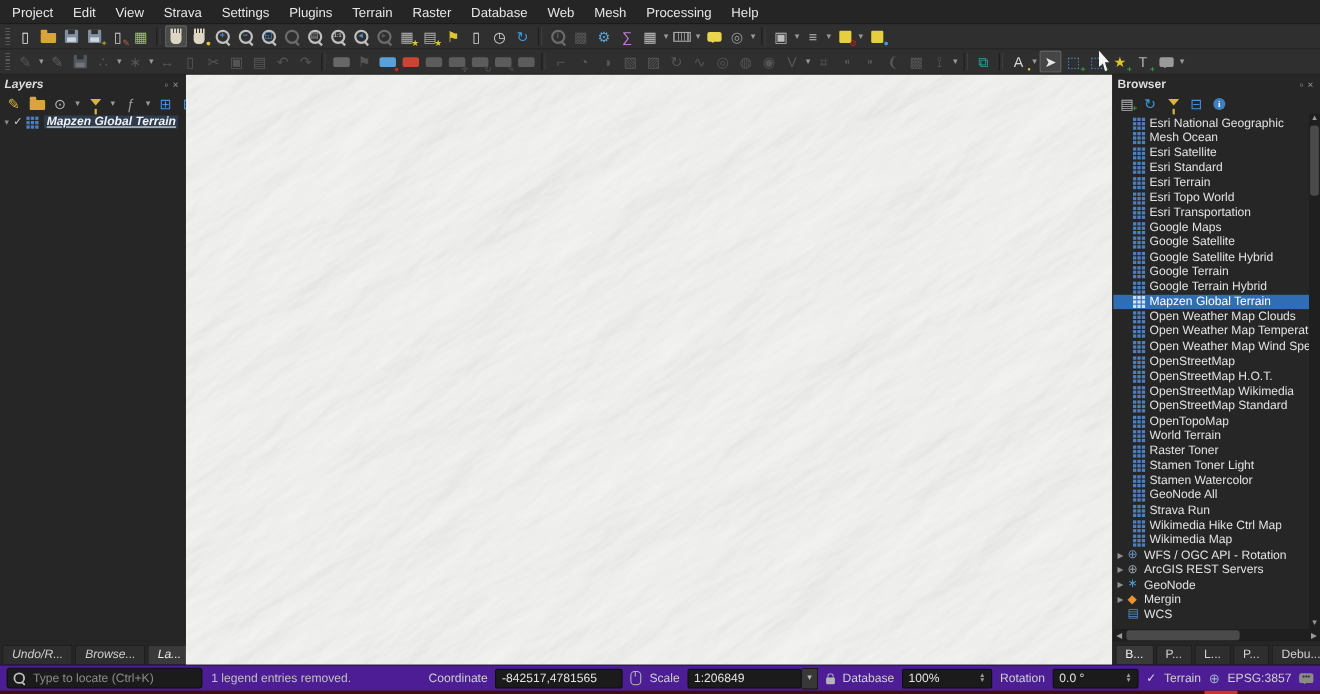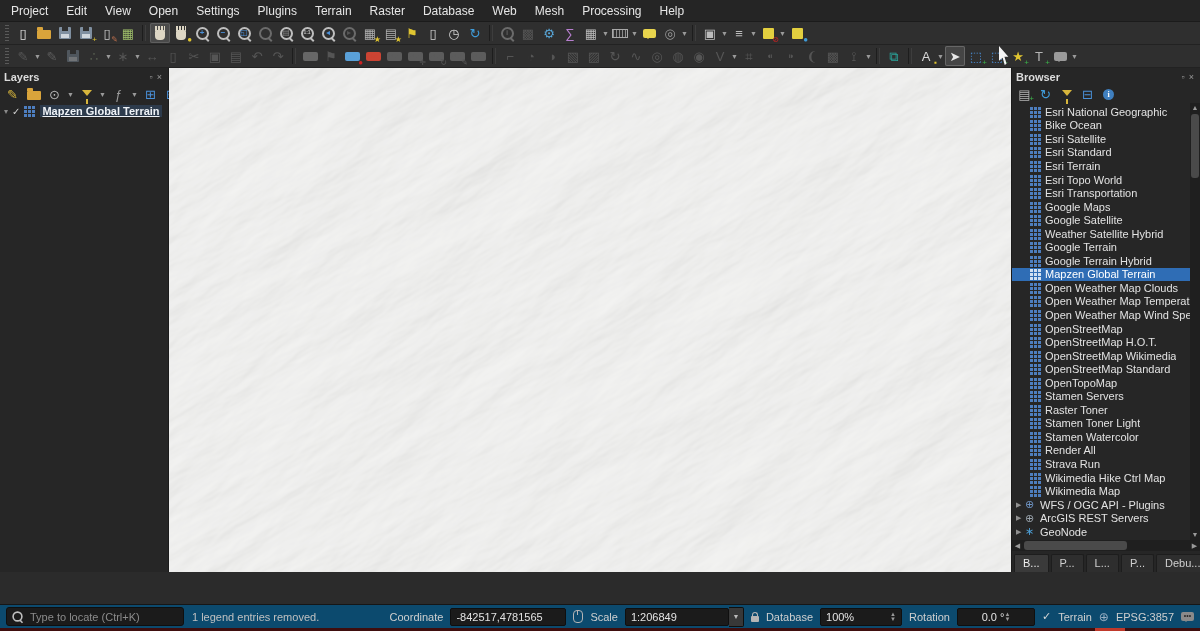--- a/index.html
+++ b/index.html
@@ -66,21 +66,21 @@
   .mouse{width:8px;height:11px;border:1px solid #b5b5b5;border-radius:4px;position:relative;}
   .mouse::before{content:"";position:absolute;top:0;left:3px;width:1px;height:4px;background:#b5b5b5;}
   .infoc{width:11px;height:11px;border-radius:50%;background:#3f7fbf;color:#fff;
     font-size:8px;font-weight:bold;line-height:11px;text-align:center;font-family:"Liberation Serif",serif;}
   .redsq{width:11px;height:11px;background:#c0392b;border-radius:1px;color:#fff;
     font-size:9px;line-height:10px;text-align:center;font-weight:bold;}
 
   
   .main{flex:1 1 auto;display:flex;min-height:0;}
   .dock{background:#262626;display:flex;flex-direction:column;min-height:0;}
-  .dock.left{width:168px;border-right:1px solid #1b1b1b;}
+  .dock.left{width:168px;border-right:1px solid #1b1b1b;font-style:italic;}
   .dock.right{width:188px;border-left:1px solid #1b1b1b;}
   .ptitle{height:17px;display:flex;align-items:center;padding:0 4px;flex:0 0 auto;}
   .ptitle .t{font-size:11px;font-weight:bold;color:#dcdcdc;flex:1;}
   .ptitle .wbtn{font-size:9px;color:#9a9a9a;padding:0 2px;}
   .ptoolbar{height:18px;display:flex;align-items:center;gap:4px;padding:0 4px;flex:0 0 auto;}
   .ptoolbar .tbtn{width:17px;height:16px;}
 
   .layerrow{display:flex;align-items:center;gap:4px;padding:2px 2px 2px 4px;font-size:11px;}
   .layerrow .ar{color:#8a8a8a;font-size:8px;}
   .layerrow .chk{color:#d0d0d0;font-size:10px;}
@@ -111,22 +111,22 @@
   .vscroll{position:absolute;right:0;top:0;bottom:0;width:10px;background:#1f1f1f;
     display:flex;flex-direction:column;align-items:center;}
   .vscroll .sarrow{font-size:7px;color:#9a9a9a;height:10px;line-height:10px;}
   .vscroll .thumb{width:8px;height:64px;background:#4a4a4a;border-radius:3px;margin-top:1px;}
   .hscroll{height:11px;background:#1f1f1f;display:flex;align-items:center;flex:0 0 auto;}
   .hscroll .sarrow{font-size:7px;color:#9a9a9a;width:11px;text-align:center;}
   .hscroll .track{flex:1;height:9px;position:relative;}
   .hscroll .thumb{position:absolute;left:1px;top:0;height:9px;width:62%;background:#4a4a4a;border-radius:3px;}
 
   
-  .statusbar{height:23px;background:#0c4a6e;border-top:1px solid #161616;display:flex;
-    align-items:center;padding:0 6px;gap:8px;flex:0 0 auto;font-size:11px;color:#cfcfcf;margin-top:32px;}
+  .statusbar{height:23px;background:#4c1d95;border-top:1px solid #161616;display:flex;
+    align-items:center;padding:0 6px;gap:8px;flex:0 0 auto;font-size:11px;color:#cfcfcf;}
   .locate{width:168px;height:17px;background:#1b1b1b;border:1px solid #0f0f0f;border-radius:3px;
     display:flex;align-items:center;gap:4px;padding:0 4px;flex:0 0 auto;}
   .locate input{background:none;border:none;outline:none;color:#bdbdbd;font-size:11px;width:130px;
     font-family:"Liberation Sans",sans-serif;}
   .locate input::placeholder{color:#8b8b8b;}
   .statmsg{color:#c0c0c0;flex:0 0 auto;}
   .sright{margin-left:auto;display:flex;align-items:center;gap:7px;}
   .sfield{background:#1b1b1b;border:1px solid #0f0f0f;border-radius:2px;height:16px;
     display:flex;align-items:center;padding:0 5px;color:#e4e4e4;}
   .spin{display:flex;flex-direction:column;font-size:6px;line-height:5px;color:#9a9a9a;}
@@ -144,21 +144,21 @@
 </style>
 </head>
 <body>
 
 <div class="app">
 
   <div class="menubar" id="menubar">
       <span class="mi">Project</span>
       <span class="mi">Edit</span>
       <span class="mi">View</span>
-      <span class="mi">Open</span>
+      <span class="mi">Strava</span>
       <span class="mi">Settings</span>
       <span class="mi">Plugins</span>
       <span class="mi">Terrain</span>
       <span class="mi">Raster</span>
       <span class="mi">Database</span>
       <span class="mi">Web</span>
       <span class="mi">Mesh</span>
       <span class="mi">Processing</span>
       <span class="mi">Help</span>
     </div>
@@ -499,20 +499,25 @@
             <span class="redsq">−</span>
           </span>
         </div>
       <div class="layerrow">
         <span class="ar">▾</span>
         <span class="chk">✓</span>
         <span class="g9" style="color:#4d7ebf"></span>
         <span class="lname">Mapzen Global Terrain</span>
       </div>
       <div style="flex:1"></div>
+      <div class="dtabs" id="tabsLeft">
+          <span class="dtab">Undo/R...</span>
+          <span class="dtab">Browse...</span>
+          <span class="dtab active">La...</span>
+        </div>
     </div>
 
     <div class="canvas">
       <svg width="100%" height="100%" viewBox="0 0 843 540" preserveAspectRatio="none">
         <defs>
           <filter id="hill" x="-20%" y="-20%" width="140%" height="140%">
             <feTurbulence type="fractalNoise" baseFrequency="0.006 0.018" numOctaves="5" seed="11" result="n"></feTurbulence>
             <feDiffuseLighting in="n" lighting-color="#ffffff" surfaceScale="5" diffuseConstant="1">
               <feDistantLight azimuth="250" elevation="58"></feDistantLight>
             </feDiffuseLighting>
@@ -560,21 +565,21 @@
             <span class="bicon">
               <span class="g9" style="color: rgb(77, 126, 191);"></span>
             </span>
             <span class="lbl">Esri National Geographic</span>
           </div>
           <div class="brow" title="Esri Ocean">
             <span class="ind"></span>
             <span class="bicon">
               <span class="g9" style="color: rgb(77, 126, 191);"></span>
             </span>
-            <span class="lbl">Bike Ocean</span>
+            <span class="lbl">Mesh Ocean</span>
           </div>
           <div class="brow" title="Esri Satellite">
             <span class="ind"></span>
             <span class="bicon">
               <span class="g9" style="color: rgb(77, 126, 191);"></span>
             </span>
             <span class="lbl">Esri Satellite</span>
           </div>
           <div class="brow" title="Esri Standard">
             <span class="ind"></span>
@@ -616,21 +621,21 @@
             <span class="bicon">
               <span class="g9" style="color: rgb(77, 126, 191);"></span>
             </span>
             <span class="lbl">Google Satellite</span>
           </div>
           <div class="brow" title="Google Satellite Hybrid">
             <span class="ind"></span>
             <span class="bicon">
               <span class="g9" style="color: rgb(77, 126, 191);"></span>
             </span>
-            <span class="lbl">Weather Satellite Hybrid</span>
+            <span class="lbl">Google Satellite Hybrid</span>
           </div>
           <div class="brow" title="Google Terrain">
             <span class="ind"></span>
             <span class="bicon">
               <span class="g9" style="color: rgb(77, 126, 191);"></span>
             </span>
             <span class="lbl">Google Terrain</span>
           </div>
           <div class="brow" title="Google Terrain Hybrid">
             <span class="ind"></span>
@@ -700,21 +705,21 @@
             <span class="bicon">
               <span class="g9" style="color: rgb(77, 126, 191);"></span>
             </span>
             <span class="lbl">OpenTopoMap</span>
           </div>
           <div class="brow" title="Stamen Terrain">
             <span class="ind"></span>
             <span class="bicon">
               <span class="g9" style="color: rgb(77, 126, 191);"></span>
             </span>
-            <span class="lbl">Stamen Servers</span>
+            <span class="lbl">World Terrain</span>
           </div>
           <div class="brow" title="Stamen Toner">
             <span class="ind"></span>
             <span class="bicon">
               <span class="g9" style="color: rgb(77, 126, 191);"></span>
             </span>
             <span class="lbl">Raster Toner</span>
           </div>
           <div class="brow" title="Stamen Toner Light">
             <span class="ind"></span>
@@ -728,21 +733,21 @@
             <span class="bicon">
               <span class="g9" style="color: rgb(77, 126, 191);"></span>
             </span>
             <span class="lbl">Stamen Watercolor</span>
           </div>
           <div class="brow" title="Strava All">
             <span class="ind"></span>
             <span class="bicon">
               <span class="g9" style="color: rgb(77, 126, 191);"></span>
             </span>
-            <span class="lbl">Render All</span>
+            <span class="lbl">GeoNode All</span>
           </div>
           <div class="brow" title="Strava Run">
             <span class="ind"></span>
             <span class="bicon">
               <span class="g9" style="color: rgb(77, 126, 191);"></span>
             </span>
             <span class="lbl">Strava Run</span>
           </div>
           <div class="brow" title="Wikimedia Hike Bike Map">
             <span class="ind"></span>
@@ -756,21 +761,21 @@
             <span class="bicon">
               <span class="g9" style="color: rgb(77, 126, 191);"></span>
             </span>
             <span class="lbl">Wikimedia Map</span>
           </div>
           <div class="brow" title="WFS / OGC API - Features">
             <span class="ar">▶</span>
             <span class="bicon">
               <span class="tg" style="color: rgb(111, 148, 196);">⊕</span>
             </span>
-            <span class="lbl">WFS / OGC API - Plugins</span>
+            <span class="lbl">WFS / OGC API - Rotation</span>
           </div>
           <div class="brow" title="ArcGIS REST Servers">
             <span class="ar">▶</span>
             <span class="bicon">
               <span class="tg" style="color: rgb(154, 164, 173);">⊕</span>
             </span>
             <span class="lbl">ArcGIS REST Servers</span>
           </div>
           <div class="brow" title="GeoNode">
             <span class="ar">▶</span>
@@ -835,21 +840,21 @@
       <span class="lock"></span>
       <span>Database</span>
       <span class="sfield" style="width:70px;justify-content:space-between">
         <span>100%</span>
         <span class="spin">
             <span>▲</span>
             <span>▼</span>
           </span>
       </span>
       <span>Rotation</span>
-      <span class="sfield" style="width:66px;justify-content:center">
+      <span class="sfield" style="width:66px;justify-content:space-between">
         <span>0.0 °</span>
         <span class="spin">
             <span>▲</span>
             <span>▼</span>
           </span>
       </span>
       <span class="chk2">✓</span>
       <span>Terrain</span>
       <span style="color:#9ab0c4;font-size:12px">⊕</span>
       <span>EPSG:3857</span>

